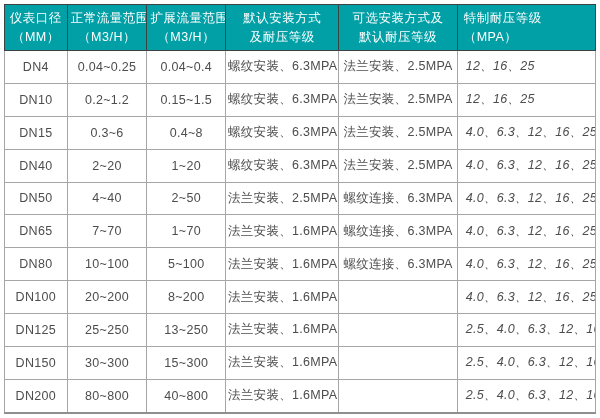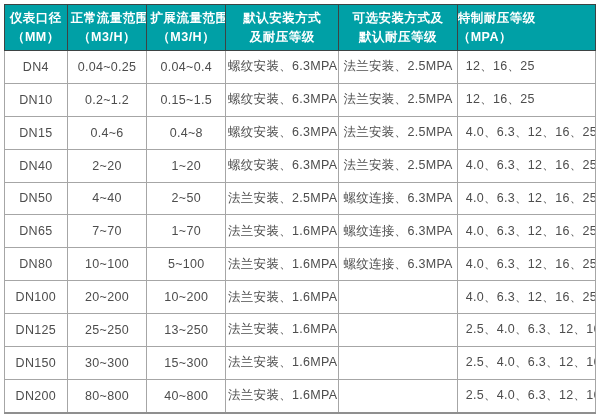--- a/index.html
+++ b/index.html
@@ -9,35 +9,35 @@
   }
   .page{box-sizing:border-box;width:600px;height:418px;padding:4px;background:#ffffff;}
   table.spec{
     width:592px;height:410px;
     border-collapse:collapse;table-layout:fixed;
     border:1px solid #8f8f8f;border-bottom:2px solid #8f8f8f;
   }
   table.spec th,table.spec td{box-sizing:border-box;overflow:hidden;white-space:nowrap;}
   thead th{
     background:#00A0A6;color:#ffffff;
-    font-size:12.5px;font-weight:bold;
+    font-size:12.5px;font-weight:normal;
     height:46px;padding:2px 3px;
     border:1px solid #3d4343;border-bottom:1px solid #3d4343;
     text-align:center;vertical-align:middle;line-height:1.5;margin-left:44px;
   }
-  thead th.left{text-align:left;padding-left:0;}
+  thead th.left{text-align:left;padding-left:6px;}
   thead th .hl{display:block;letter-spacing:0.5px;}
   tbody td{
     background:#ffffff;color:#4d4d4d;
     font-size:12.5px;letter-spacing:0.3px;
     border:1px solid #a6a6a6;
     text-align:center;vertical-align:middle;
     padding:1px 2px;
   }
-  tbody td.c5{text-align:left;padding-left:8px;}
+  tbody td.c5{text-align:left;padding-left:8px;font-style:italic;}
 </style>
 </head>
 <body>
 
 <div class="page">
   <table class="spec">
     <colgroup>
       <col style="width:10.6%">
       <col style="width:13.5%">
       <col style="width:13.3%">
@@ -85,21 +85,21 @@
         <tr>
           <td class="c0">DN10</td>
           <td class="c1">0.2~1.2</td>
           <td class="c2">0.15~1.5</td>
           <td class="c3">螺纹安装、6.3MPA</td>
           <td class="c4">法兰安装、2.5MPA</td>
           <td class="c5">12、16、25</td>
         </tr>
         <tr>
           <td class="c0">DN15</td>
-          <td class="c1">0.4~6</td>
+          <td class="c1">0.3~6</td>
           <td class="c2">0.4~8</td>
           <td class="c3">螺纹安装、6.3MPA</td>
           <td class="c4">法兰安装、2.5MPA</td>
           <td class="c5">4.0、6.3、12、16、25</td>
         </tr>
         <tr>
           <td class="c0">DN40</td>
           <td class="c1">2~20</td>
           <td class="c2">1~20</td>
           <td class="c3">螺纹安装、6.3MPA</td>
@@ -126,21 +126,21 @@
           <td class="c0">DN80</td>
           <td class="c1">10~100</td>
           <td class="c2">5~100</td>
           <td class="c3">法兰安装、1.6MPA</td>
           <td class="c4">螺纹连接、6.3MPA</td>
           <td class="c5">4.0、6.3、12、16、25</td>
         </tr>
         <tr>
           <td class="c0">DN100</td>
           <td class="c1">20~200</td>
-          <td class="c2">10~200</td>
+          <td class="c2">8~200</td>
           <td class="c3">法兰安装、1.6MPA</td>
           <td class="c4"></td>
           <td class="c5">4.0、6.3、12、16、25</td>
         </tr>
         <tr>
           <td class="c0">DN125</td>
           <td class="c1">25~250</td>
           <td class="c2">13~250</td>
           <td class="c3">法兰安装、1.6MPA</td>
           <td class="c4"></td>

